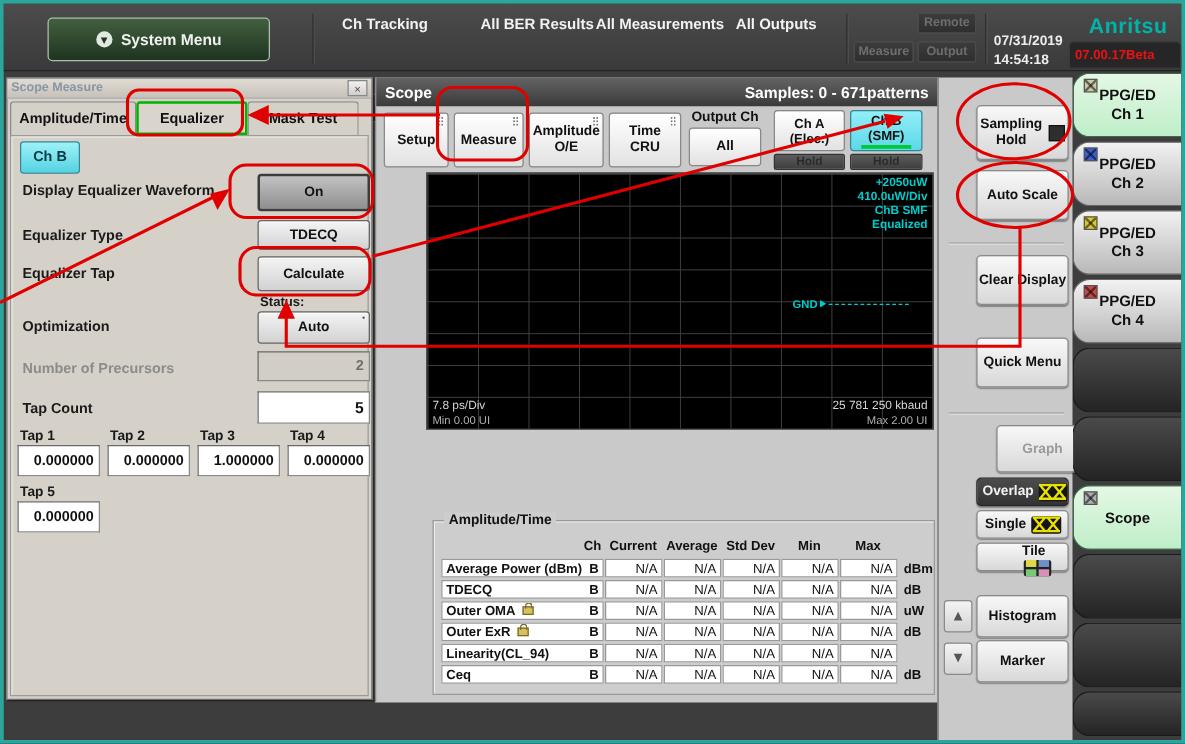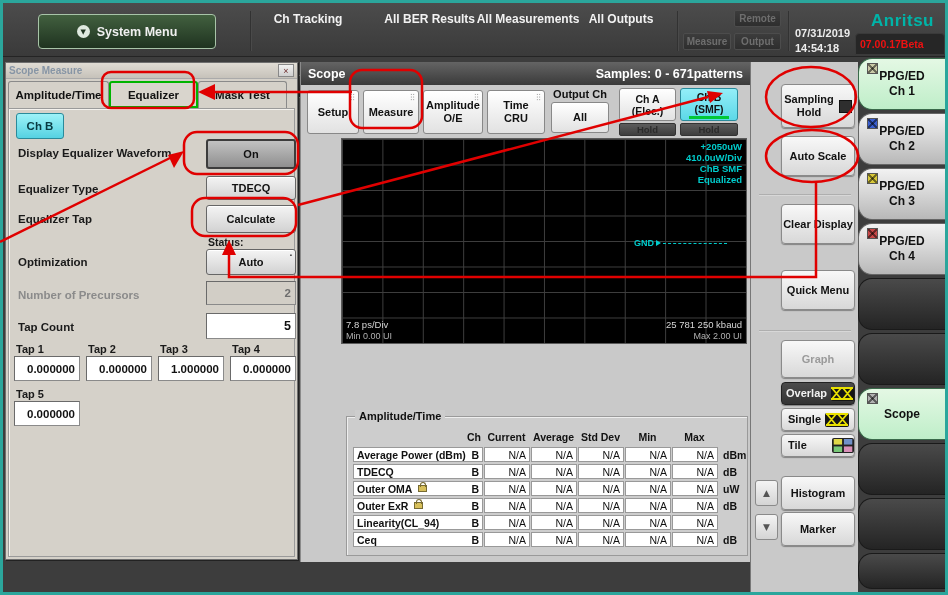--- a/index.html
+++ b/index.html
@@ -110,21 +110,21 @@
   .lock { position:relative; width:9px; height:7px; background:#d8c05a; border:1px solid #776b33; margin-left:6px; }
   .lock:before { content:''; position:absolute; top:-4px; left:1px; width:4px; height:4px;
     border:1px solid #776b33; border-bottom:none; border-radius:3px 3px 0 0; }
 
   
   .strip { position:absolute; left:750px; top:62px; width:108px; height:530px; background:#c9c9c9; border-left:1px solid #777; }
   .rbtn { position:absolute; left:30px; width:74px; background:linear-gradient(#f8f8f8,#d8d8d8);
     border:1px solid #8a8a8a; border-radius:4px; font-size:11px; font-weight:bold; color:#111;
     display:flex; align-items:center; justify-content:center; text-align:center; line-height:13px; cursor:pointer;
     box-shadow:0 1px 1px rgba(0,0,0,.35); }
-  .rbtn.disabled { color:#9a9a9a; }
+  .rbtn.disabled { color:#9a9a9a;margin-left:16px; }
   .rbtn.dark { background:linear-gradient(#4c4c4c,#333); color:#f2f2f2; border-color:#222; }
   .rdiv { position:absolute; left:8px; width:92px; height:2px;
     background:linear-gradient(#9a9a9a,#ececec); }
   .indicator-sq { width:13px; height:13px; background:#2e2e2e; border:1px solid #111; margin-left:5px; }
   .eyeicon { width:24px; height:14px; background:#151515; border-radius:2px; margin-left:4px; display:flex; align-items:center; justify-content:center;}
   .tileicon { width:22px; height:15px; background:#222; border-radius:2px; margin-left:6px; display:flex; align-items:center; justify-content:center;}
   .arrbtn { position:absolute; left:4px; width:23px; background:linear-gradient(#f4f4f4,#d4d4d4);
     border:1px solid #8a8a8a; border-radius:3px; color:#555; font-size:9px;
     display:flex; align-items:center; justify-content:center; cursor:pointer; font-family:"DejaVu Sans",sans-serif;}
 
@@ -404,21 +404,21 @@
       </span>
     </div>
     <div class="rbtn" style="top:346px;height:23px;justify-content:flex-start;padding-left:6px;">
       <span>Single</span>
       <span class="eyeicon">
         <svg width="22" height="13" viewBox="0 0 24 14">
             <path d="M1 1 L11 13 M1 13 L11 1 M13 1 L23 13 M13 13 L23 1 M0 1 H24 M0 13 H24" stroke="#e8e000" stroke-width="2" fill="none"></path>
           </svg>
       </span>
     </div>
-    <div class="rbtn" style="top:372px;height:23px;justify-content:space-between;padding-left:6px;">
+    <div class="rbtn" style="top:372px;height:23px;justify-content:flex-start;padding-left:18px;flex-direction:column;">
       <span>Tile</span>
       <span class="tileicon">
         <svg width="20" height="13" viewBox="0 0 20 14">
           <rect x="0" y="0" width="9" height="6" fill="#e0d84a"></rect>
             <rect x="11" y="0" width="9" height="6" fill="#7090c8"></rect>
           <rect x="0" y="8" width="9" height="6" fill="#78c878"></rect>
             <rect x="11" y="8" width="9" height="6" fill="#d890b8"></rect>
         </svg>
       </span>
     </div>

